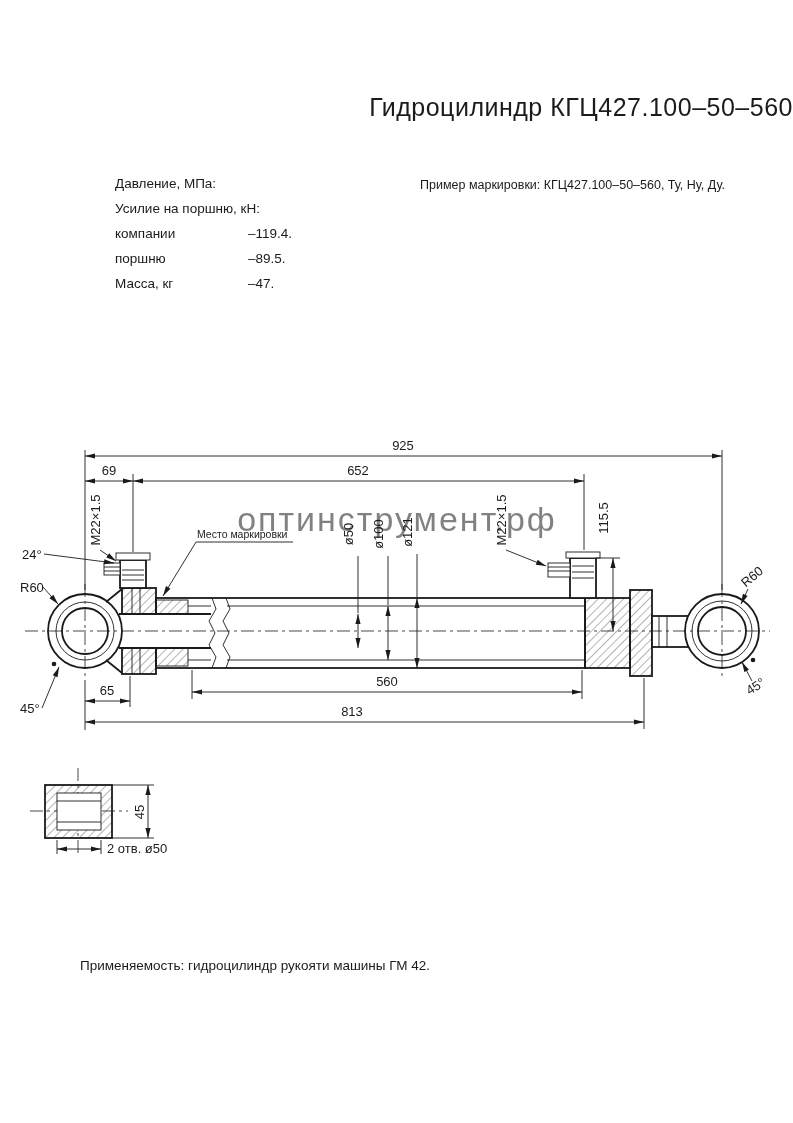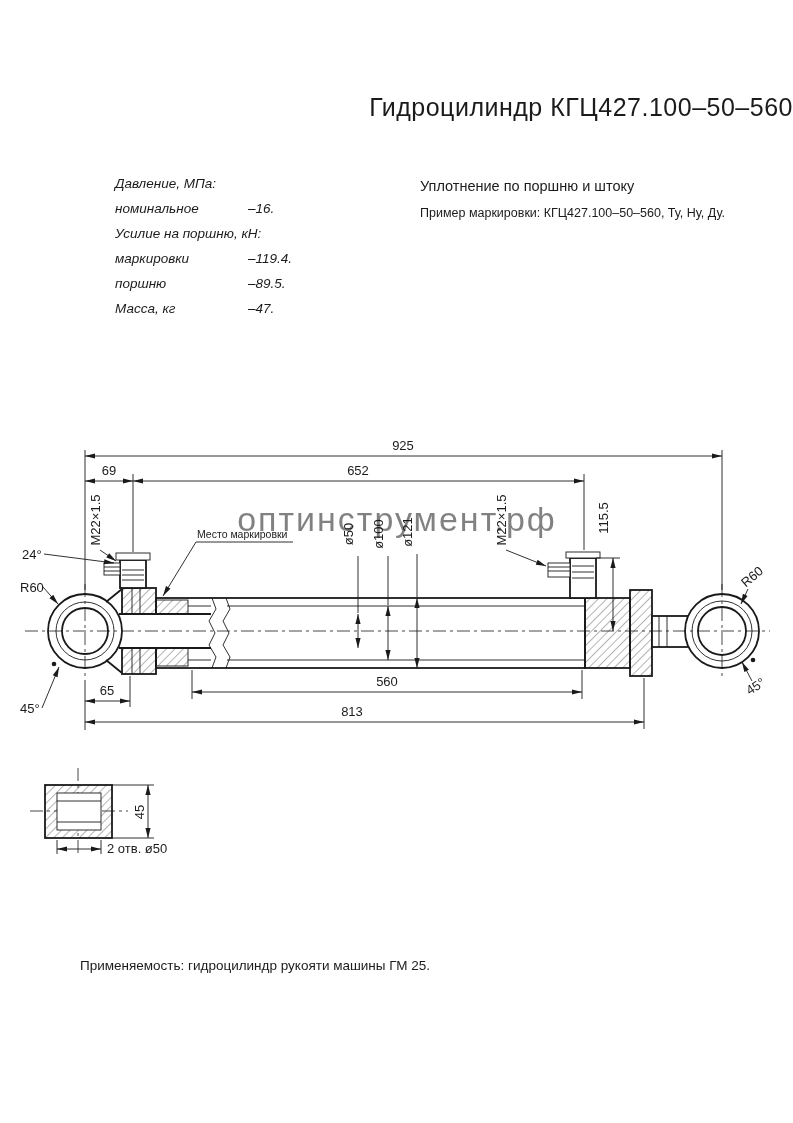--- a/index.html
+++ b/index.html
@@ -1,20 +1,20 @@
 <!DOCTYPE html>
 <html><head>
 <meta charset="utf-8">
 <style>
   html,body{margin:0;padding:0;background:#e8e8e8;}
   .page{position:relative;width:793px;height:1123px;background:#ffffff;margin:0 auto;
         font-family:"Liberation Sans",sans-serif;color:#1b1b1b;overflow:hidden;}
   .title{position:absolute;top:76px;left:0;width:100%;text-align:right;
          font-size:25px;font-weight:500;letter-spacing:.5px;}
-  .specs{position:absolute;left:115px;top:171px;font-size:13.5px;font-style:italic;}
+  .specs{position:absolute;left:115px;top:171px;font-size:13.5px;}
   .spec-line{height:25px;line-height:25px;display:flex;}
   .spec-label{width:133px;}
   .seal{position:absolute;left:420px;top:172px;font-size:14.5px;line-height:28px;}
   .seal .small{font-size:12.5px;line-height:19px;margin-top:4px;}
   .app-note{position:absolute;left:80px;top:958px;font-size:13.5px;}
   svg{position:absolute;left:0;top:0;}
   svg text{fill:#1b1b1b;font-family:"Liberation Sans",sans-serif;}
   .dim{font-size:13px;}
   .dimxs{font-size:10.5px;}
   .wm{font-size:34px;letter-spacing:2px;opacity:.55;}
@@ -197,38 +197,33 @@
       <text x="107" y="853" class="dim">2 отв. ø50</text>
     </g>
 
     <text x="397" y="531" text-anchor="middle" class="wm" fill="#a2bfd4">оптинструмент.рф</text>
   </svg>
 
   <h1 class="title">Гидроцилиндр КГЦ427.100–50–560</h1>
 
   <div class="specs">
     <div class="spec-line">Давление, МПа:</div>
-    <div class="spec-line">
-      <span class="spec-label">номинальное</span>
-      <span>–16.</span>
-    </div>
     <div class="spec-line">Усилие на поршню, кН:</div>
     <div class="spec-line">
-      <span class="spec-label">маркировки</span>
+      <span class="spec-label">компании</span>
       <span>–119.4.</span>
     </div>
     <div class="spec-line">
       <span class="spec-label">поршню</span>
       <span>–89.5.</span>
     </div>
     <div class="spec-line">
       <span class="spec-label">Масса, кг</span>
       <span>–47.</span>
     </div>
   </div>
 
   <div class="seal">
-    <div>Уплотнение по поршню и штоку</div>
     <div class="small">Пример маркировки: КГЦ427.100–50–560, Ту, Ну, Ду.</div>
   </div>
 
-  <div class="app-note">Применяемость: гидроцилиндр рукояти машины ГМ 25.</div>
+  <div class="app-note">Применяемость: гидроцилиндр рукояти машины ГМ 42.</div>
 </div>
 
 </body></html>

